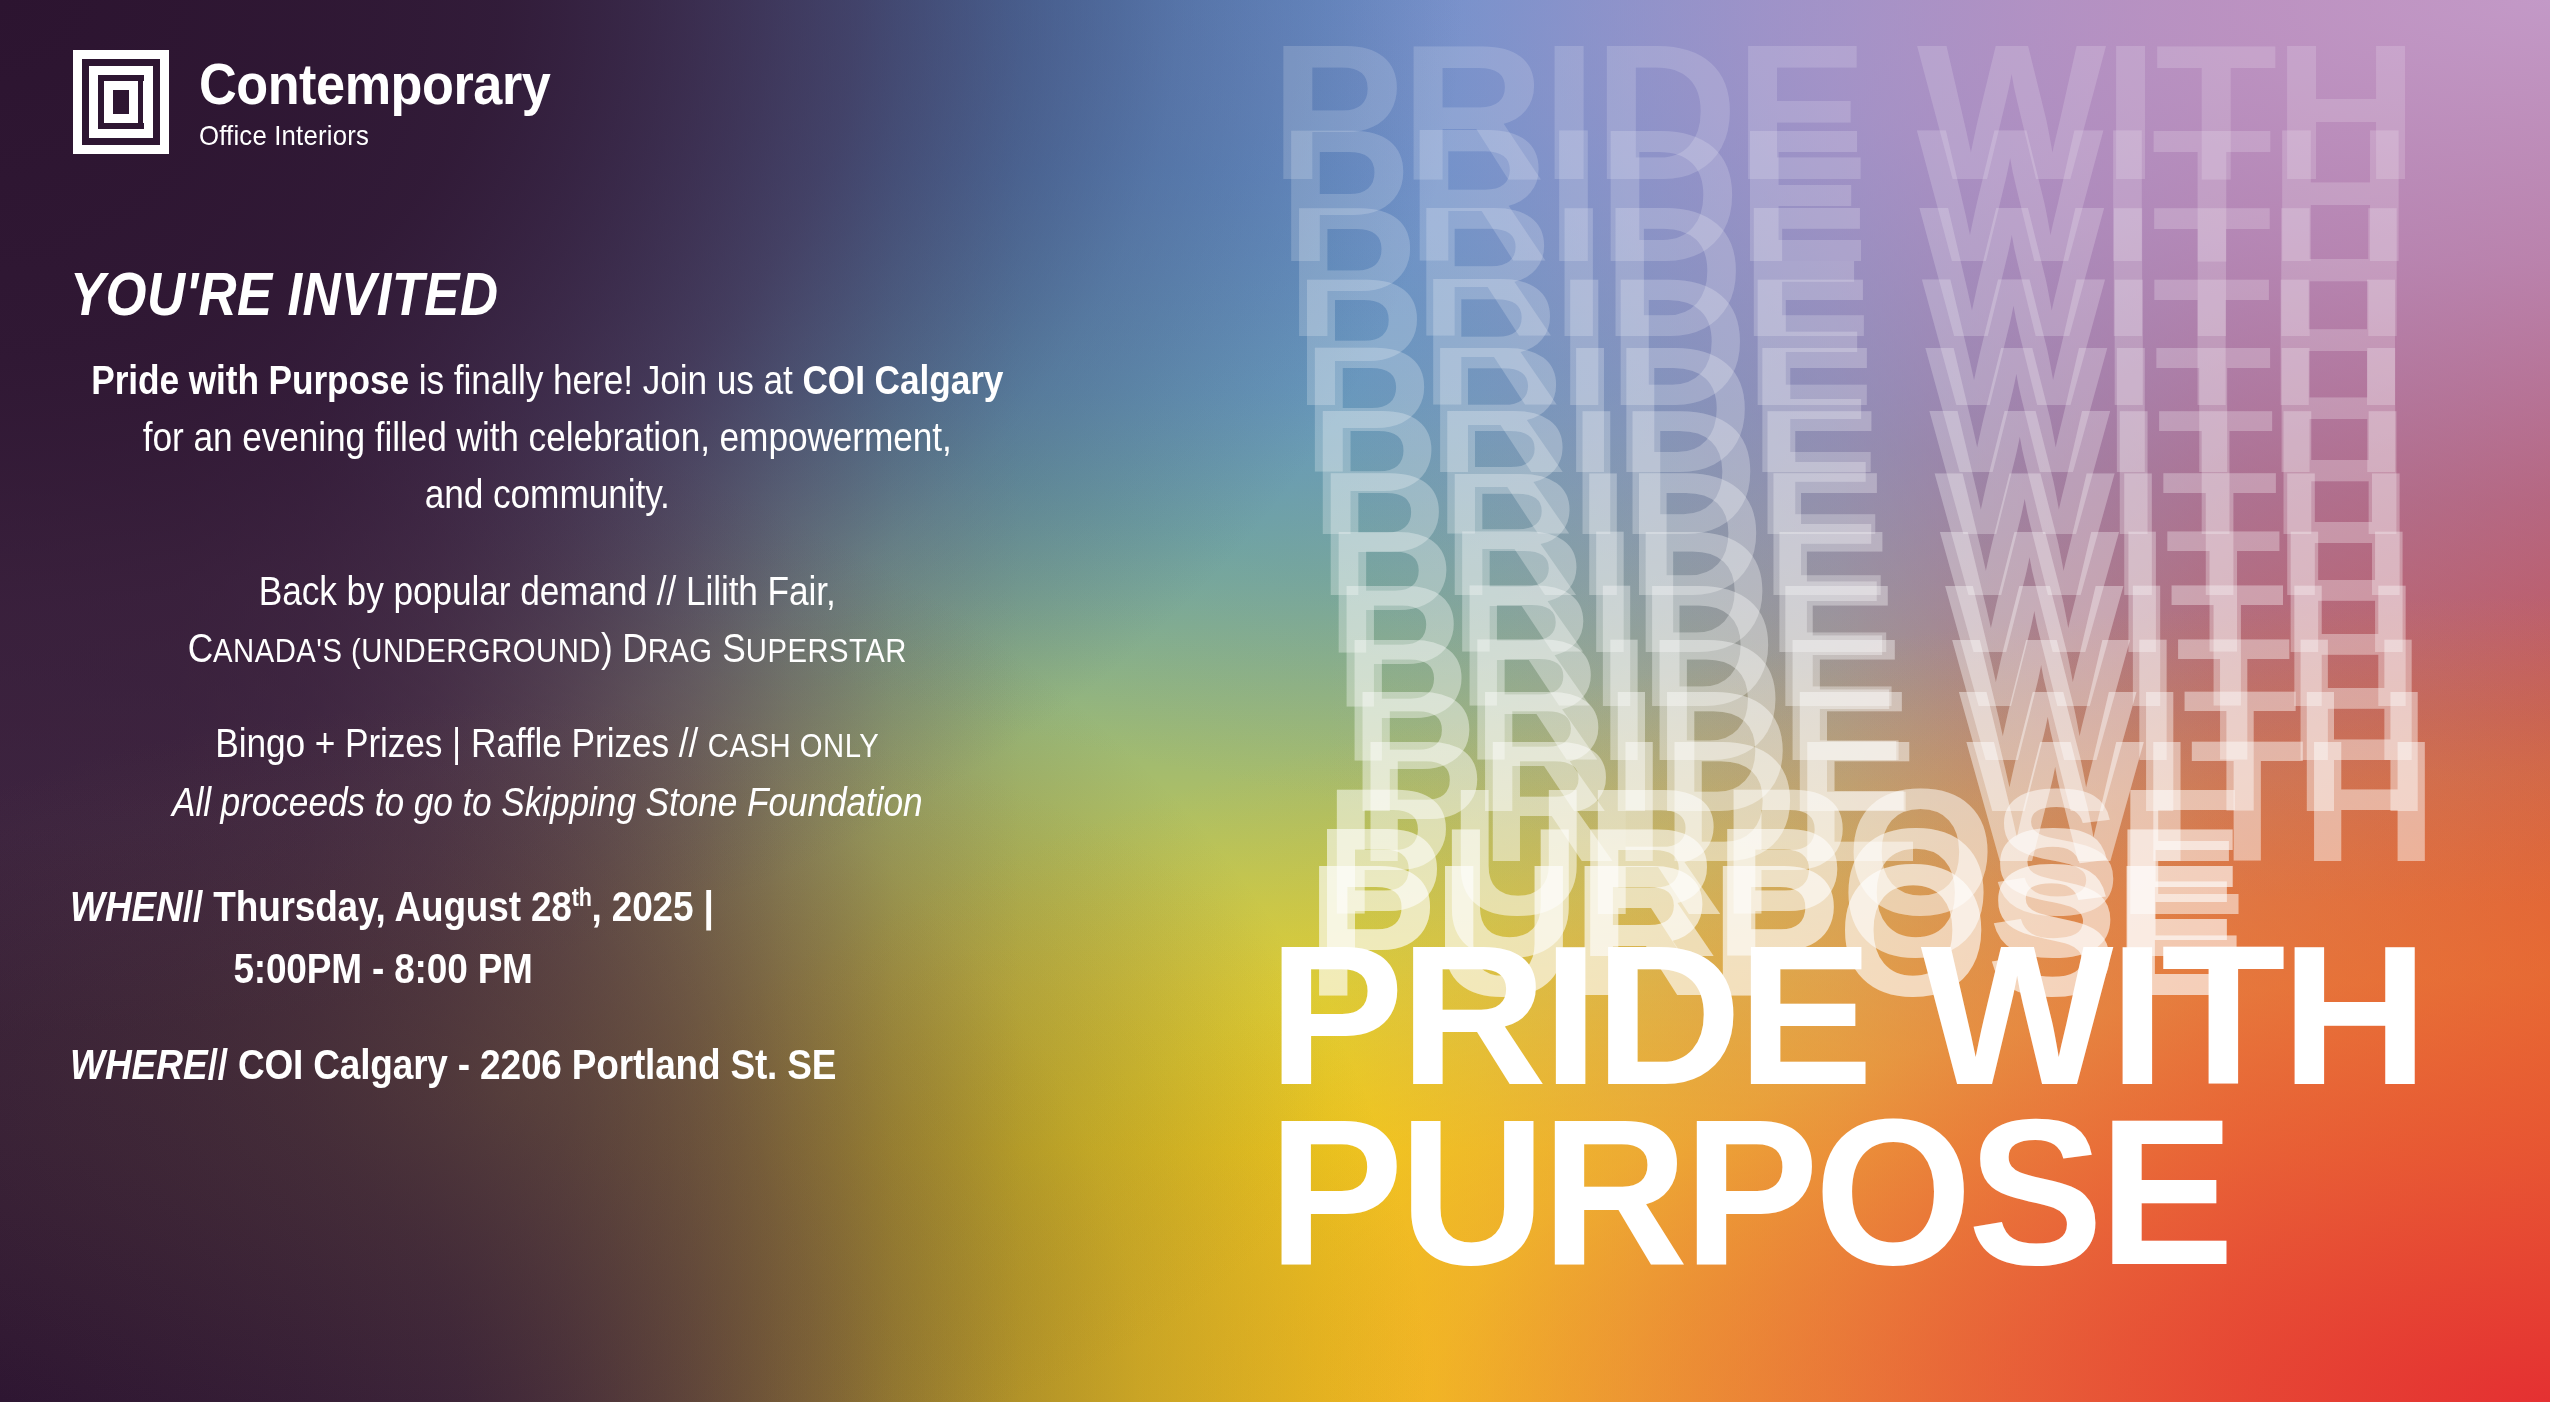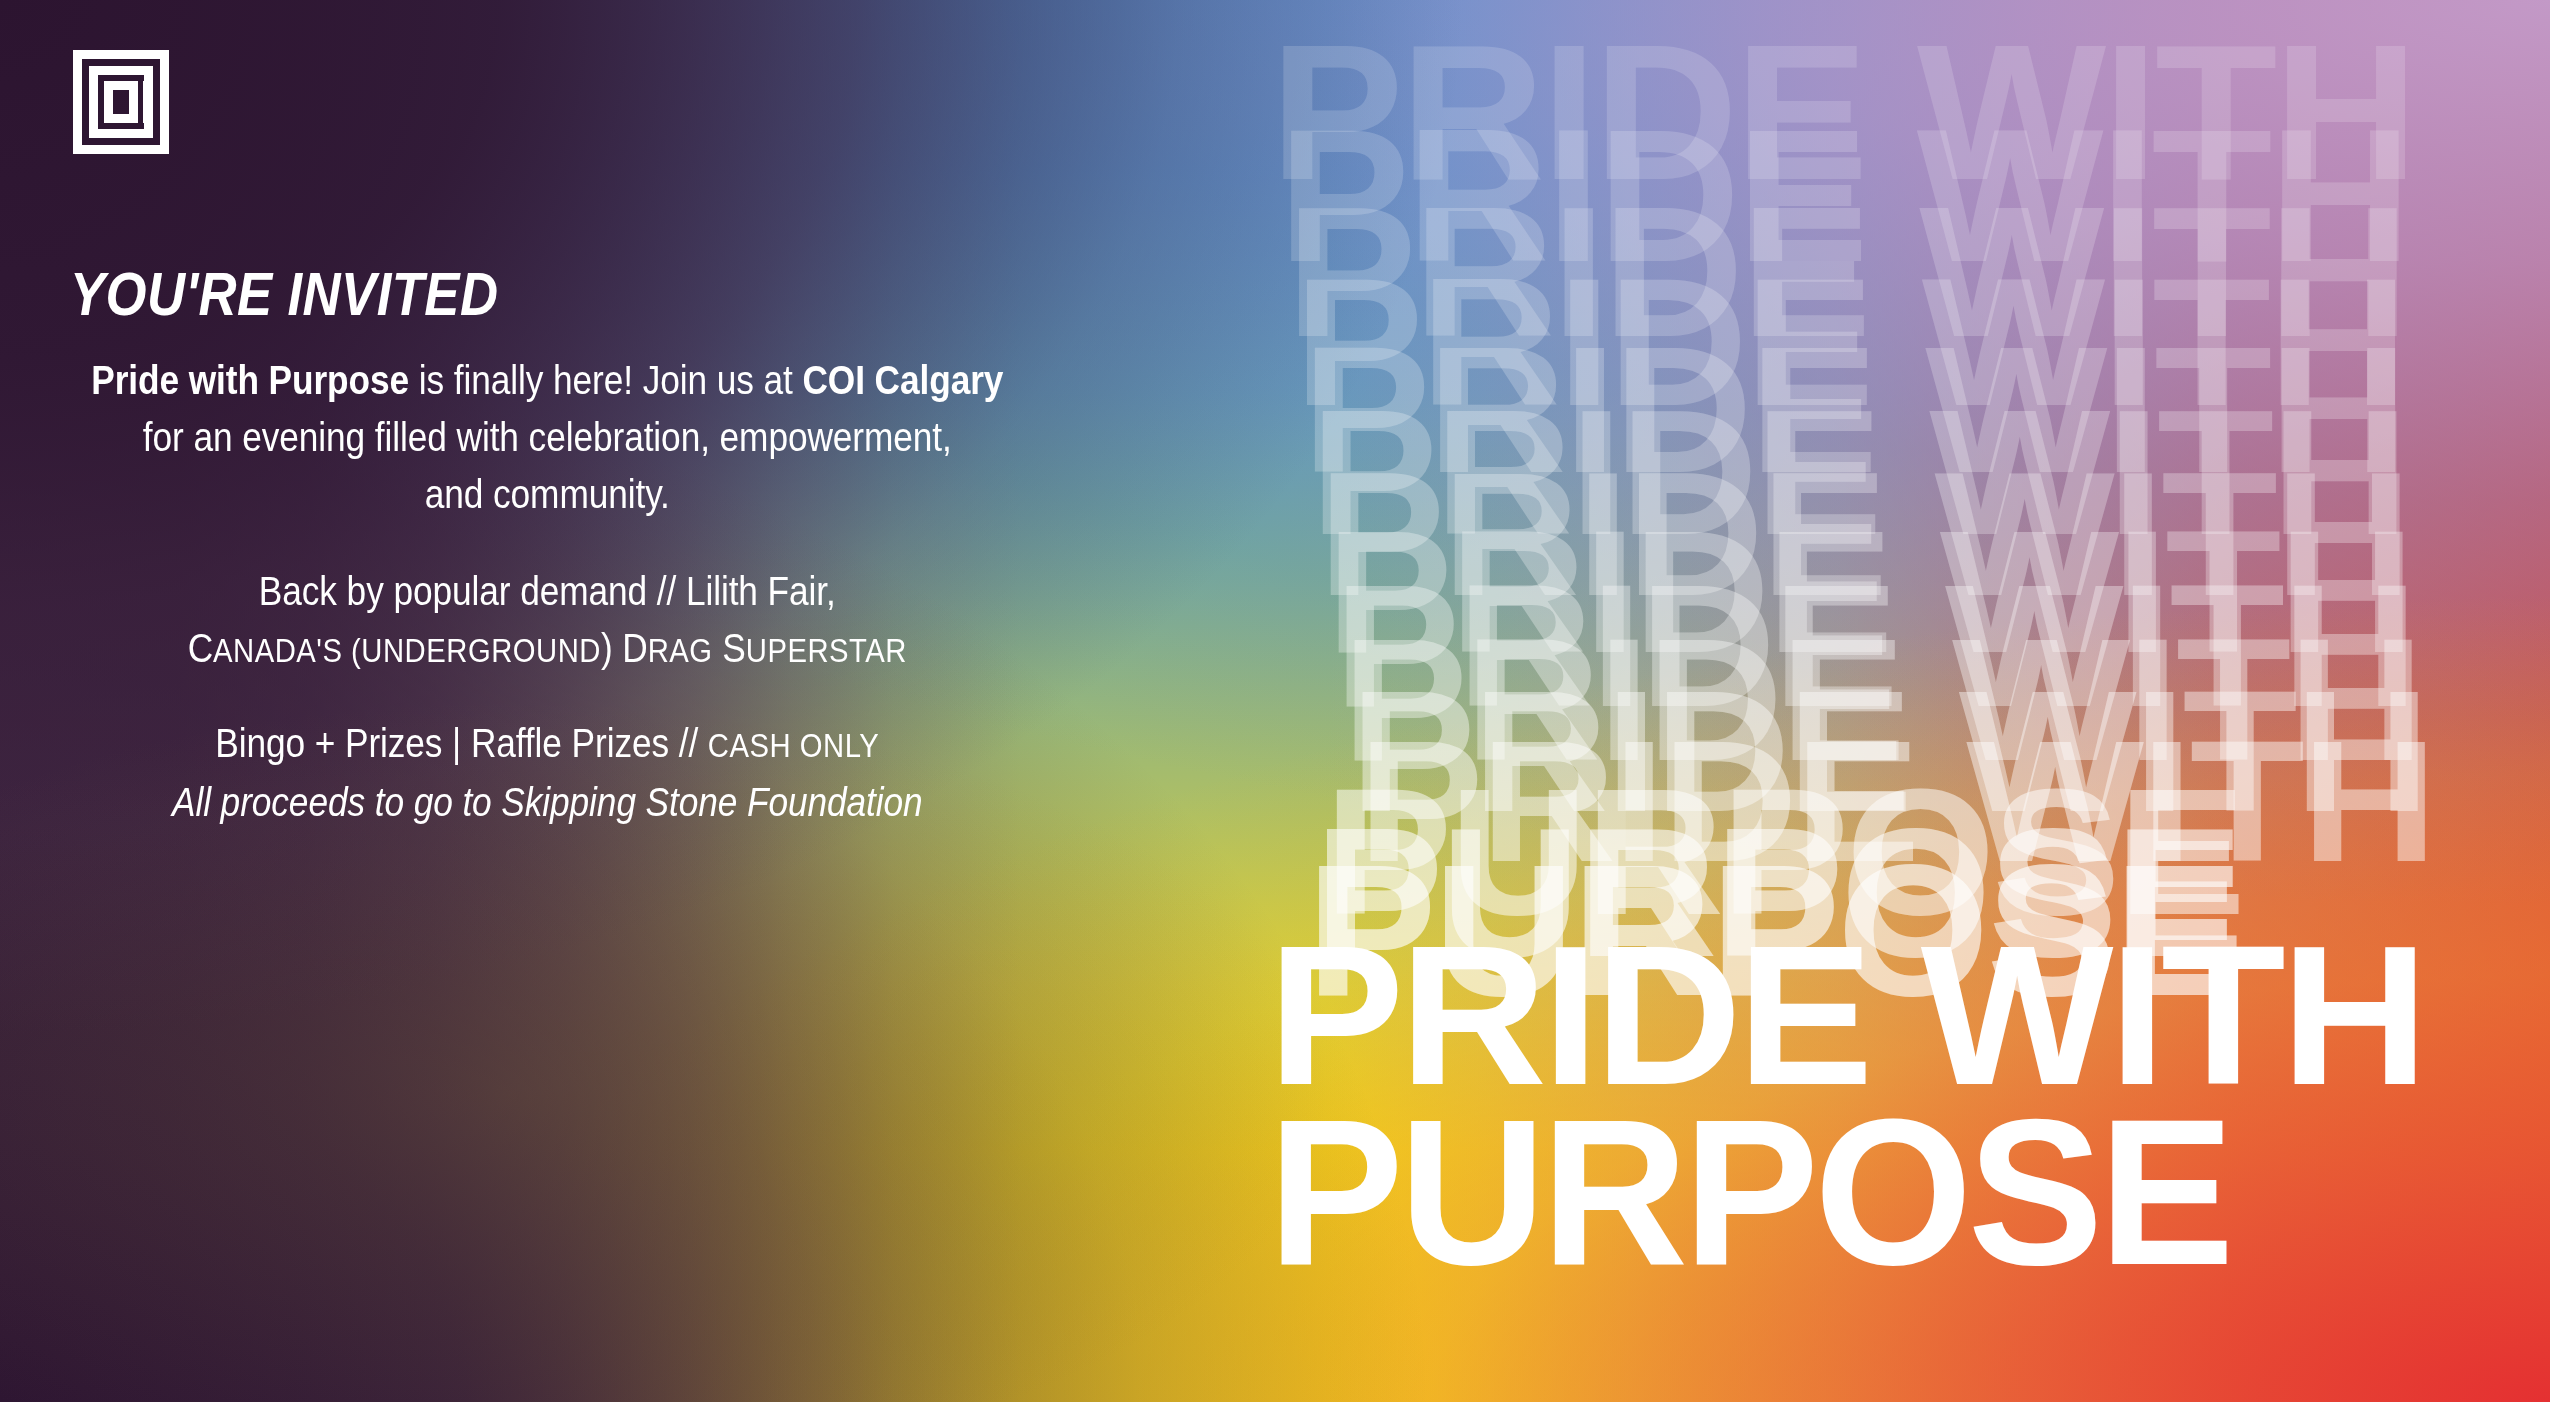--- a/index.html
+++ b/index.html
@@ -300,20 +300,24 @@
 
           <path d="M0,0 H96 V104 H0 Z M9,9 V95 H87 V9 Z"></path>
 
           <path d="M16,16 H80 V88 H16 Z M25,25 V79 H71 V25 Z"></path>
 
           <path d="M31,31 H65 V73 H31 Z M40,40 V64 H56 V40 Z"></path>
 
           <rect x="70" y="31" width="10" height="42"></rect>
         </g>
       </svg>
+      <div class="logo-words">
+        <span class="logo-title">Contemporary</span>
+        <span class="logo-sub">Office Interiors</span>
+      </div>
     </div>
 
     <div class="invited">YOU'RE INVITED</div>
 
     <div class="body-block">
 
       <div class="para"><b>Pride with Purpose</b><span> is finally here! Join us at </span><b>COI Calgary</b></div>
       <div class="para">for an evening filled with celebration, empowerment,</div>
       <div class="para">and community.</div>
 
@@ -322,20 +326,31 @@
       <div class="para">Back by popular demand // Lilith Fair,</div>
       <div class="para"><span>C</span><span class="smallcaps">ANADA</span><span class="smallcaps">'</span><span class="smallcaps">S (U</span><span class="smallcaps">NDERGROUND</span><span>) D</span><span class="smallcaps">RAG</span><span> S</span><span class="smallcaps">UPERSTAR</span></div>
 
       <div class="gap-md"></div>
 
       <div class="para"><span>Bingo + Prizes | Raffle Prizes // </span><span class="smallcaps">CASH ONLY</span></div>
       <div class="para italic">All proceeds to go to Skipping Stone Foundation</div>
 
     </div>
 
+    <div class="when-where">
+
+      <div class="ww-line"><span class="ww-key">WHEN</span><span class="sep">//</span><span> Thursday, August 28</span><sup>th</sup><span>, 2025  |</span></div>
+
+      <div class="ww-line ww-indent">5:00PM - 8:00 PM</div>
+
+      <div style="height:34px"></div>
+
+      <div class="ww-line"><span class="ww-key">WHERE</span><span class="sep">//</span><span> COI Calgary - 2206 Portland St. SE</span></div>
+
+    </div>
 
   </div>
 
   <div class="hero">
     <div class="hero-l1">PRIDE WITH</div>
     <div class="hero-l2">PURPOSE</div>
   </div>
 
 </div>
 

